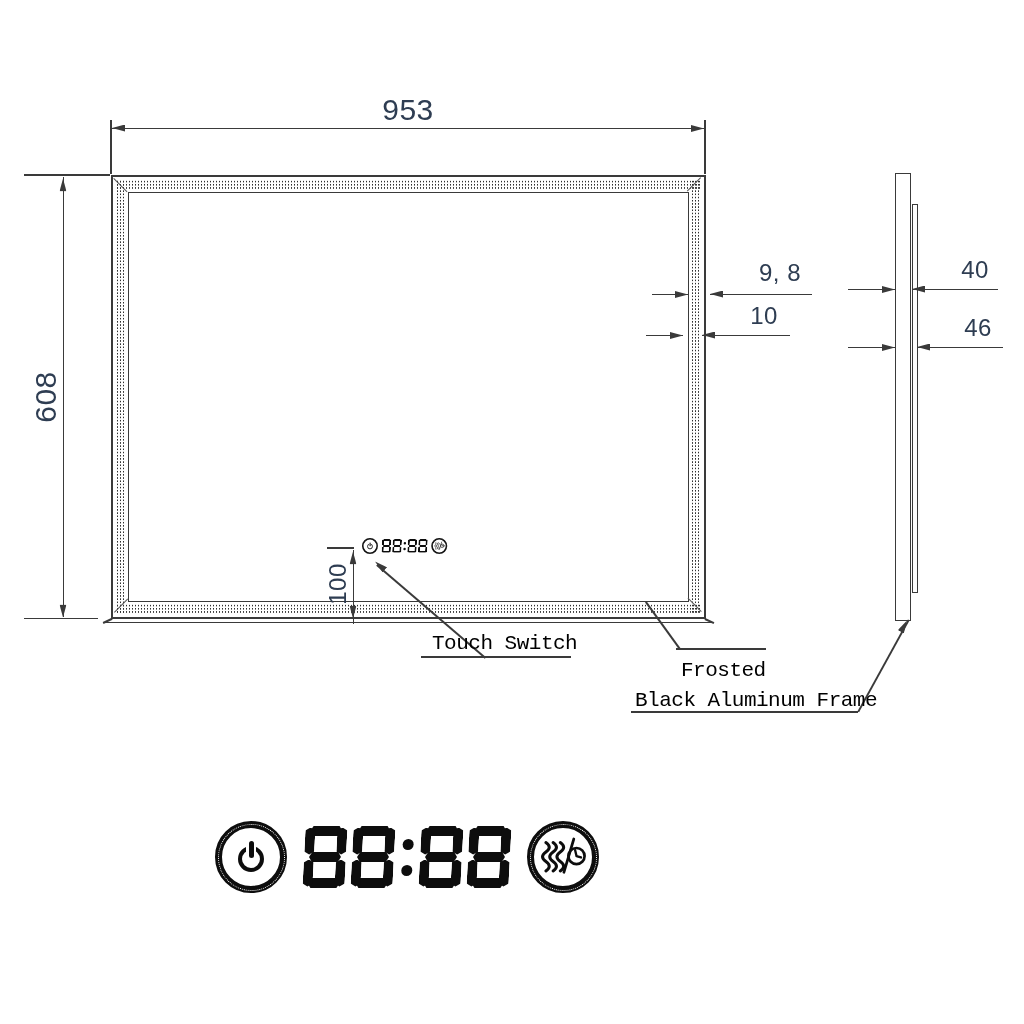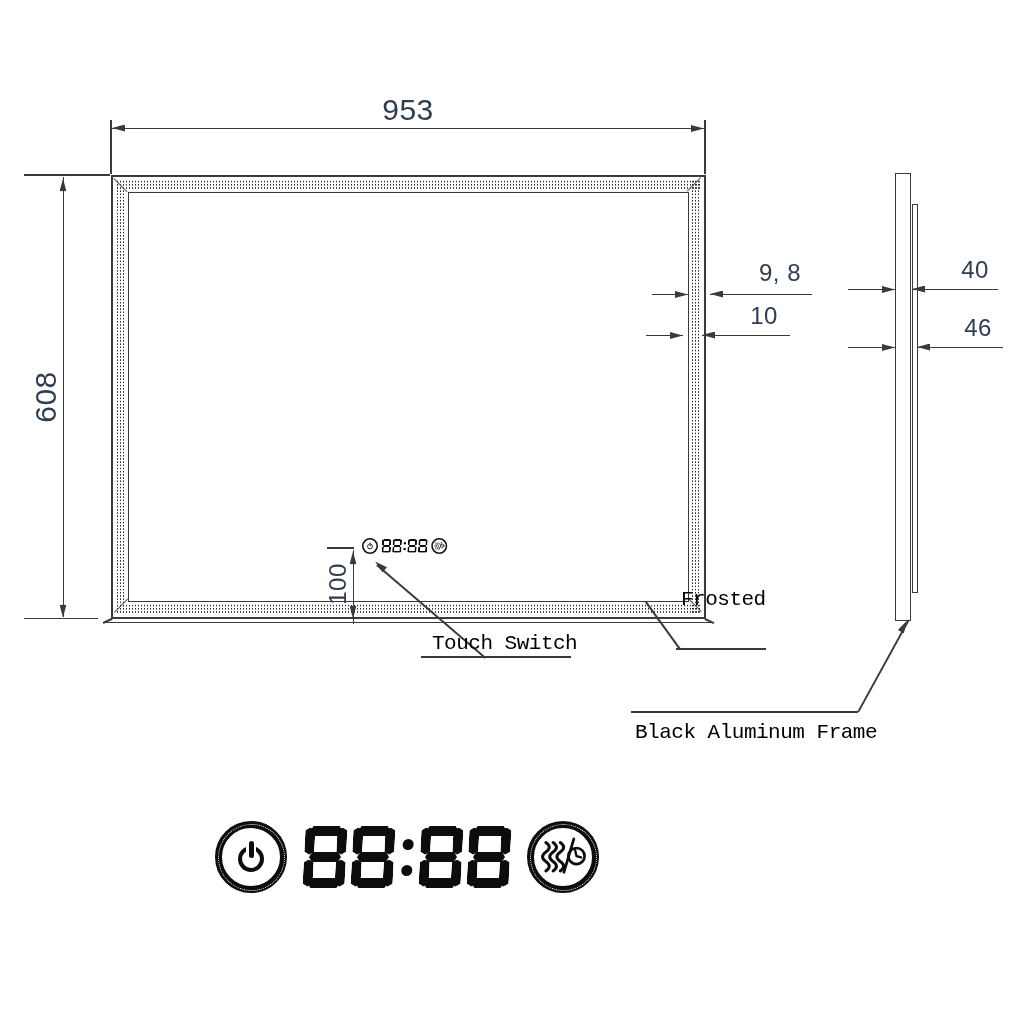--- a/index.html
+++ b/index.html
@@ -195,26 +195,26 @@
       </div>
     </div>
   </div>
 
   <div class="dline" style="left:377px;top:564px;width:143px;transform:rotate(40.6deg);"></div>
   <div class="ah" style="left:375px;top:557.5px;transform:rotate(40.6deg);"></div>
   <div class="cadlabel" style="left:432px;top:633px;">Touch Switch</div>
   <div class="underline" style="left:421px;top:656px;width:150px;"></div>
 
   <div class="dline" style="left:646px;top:601px;width:58px;transform:rotate(54.1deg);"></div>
-  <div class="cadlabel" style="left:681px;top:589px;">Frosted</div>
+  <div class="cadlabel" style="left:681px;top:660px;">Frosted</div>
   <div class="underline" style="left:676px;top:648px;width:90px;"></div>
 
   <div class="dline" style="left:858px;top:710.5px;width:105px;transform:rotate(-61.2deg);"></div>
   <div class="ah" style="left:907px;top:616.5px;transform:rotate(118.8deg);"></div>
-  <div class="cadlabel" style="left:635px;top:722px;">Black Aluminum Frame</div>
+  <div class="cadlabel" style="left:635px;top:690px;">Black Aluminum Frame</div>
   <div class="underline" style="left:631px;top:711px;width:227px;"></div>
 
   <div class="display big">
     <div class="btn-ring">
       <div class="pw">
           <div class="pw-ring"></div>
           <div class="pw-notch"></div>
           <div class="pw-bar"></div>
         </div>
     </div>

